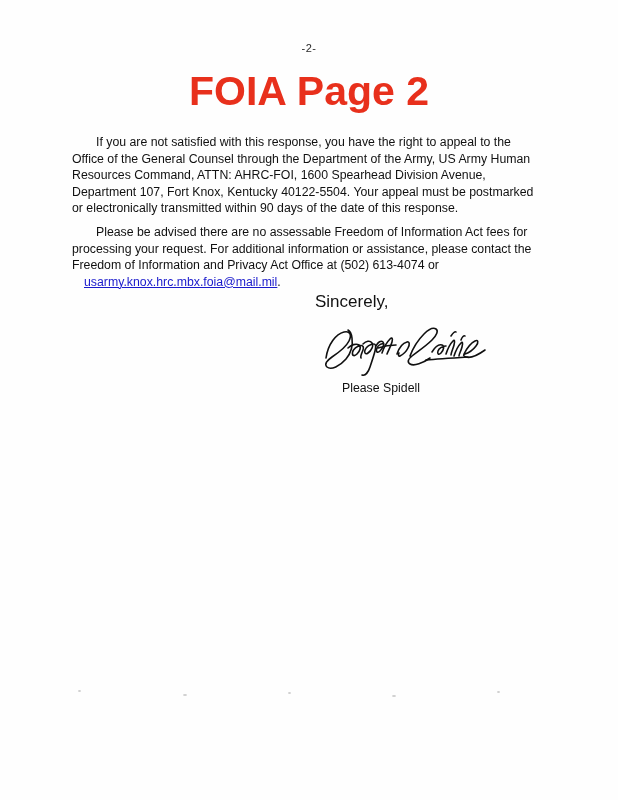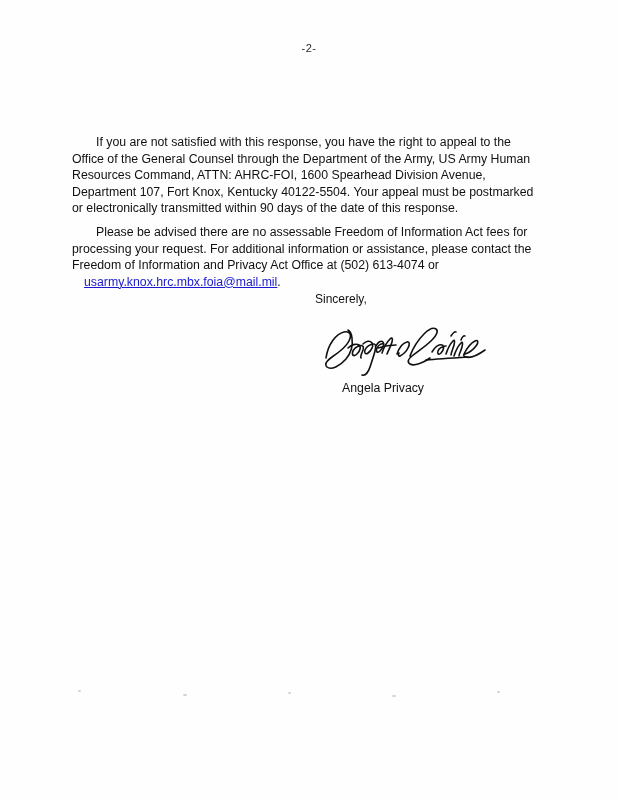--- a/index.html
+++ b/index.html
@@ -66,21 +66,21 @@
   .link {
     color: #1a1acc;
     text-decoration: underline;
     margin-left: 12px;
   }
 
   .sincerely {
     position: absolute;
     left: 315px;
     top: 292px;
-    font-size: 12px;
+    font-size: 17px;
     color: #111111;
   }
 
   .signature {
     position: absolute;
     left: 318px;
     top: 318px;
     width: 175px;
     height: 62px;
   }
@@ -100,20 +100,21 @@
     border-radius: 50%;
   }
 </style>
 </head>
 <body>
 
 <div class="page">
 
   <div class="page-number">-2-</div>
 
+  <div class="stamp-title">FOIA Page 2</div>
 
   <div class="body-text para1"><span class="indent"></span><span>If you are not satisfied with this response, you have the right to appeal to the Office of the General Counsel through the Department of the Army, US Army Human Resources Command, ATTN:  AHRC-FOI, 1600 Spearhead Division Avenue, Department 107, Fort Knox, Kentucky 40122-5504.  Your appeal must be postmarked or electronically transmitted within 90 days of the date of this response.</span></div>
 
   <div class="body-text para2"><span class="indent"></span><span>Please be advised there are no assessable Freedom of Information Act fees for processing your request.  For additional information or assistance, please contact the Freedom of Information and Privacy Act Office at (502) 613-4074 or </span><a class="link" href="#">usarmy.knox.hrc.mbx.foia@mail.mil</a><span>.</span></div>
 
   <div class="sincerely">Sincerely,</div>
 
   <div class="signature">
     <svg width="175" height="62" viewBox="0 0 175 62" xmlns="http://www.w3.org/2000/svg">
       <g fill="none" stroke="#101010" stroke-width="1.6" stroke-linecap="round" stroke-linejoin="round">
@@ -130,21 +131,21 @@
         <path d="M136 38 C138 32, 141 27, 143 25 C144.6 23.4, 145 25, 144 29 C143 33, 141 36, 141 38"></path>
         <path d="M143 22 C144 19, 146 17, 147 18"></path>
         <path d="M133 18 C135 15, 137 13, 138 14"></path>
         <path d="M146 36 C149 30, 153 25, 157 23 C160 21.5, 161 24, 158 28 C155 32, 150 35, 147 36 C145 36.7, 145 38, 148 39 C152 40.3, 160 37, 167 32"></path>
         <path d="M108 42 C120 41, 135 40, 150 39"></path>
       </g>
     </svg>
   </div>
 
   <div class="sig-name">
-    <div>Angela Privacy</div>
+    <div>Please Spidell</div>
   </div>
 
   <div class="speck" style="left:78px; top:690px; width:3px; height:2px;"></div>
   <div class="speck" style="left:183px; top:694px; width:4px; height:2px;"></div>
   <div class="speck" style="left:288px; top:692px; width:3px; height:2px;"></div>
   <div class="speck" style="left:392px; top:695px; width:4px; height:2px;"></div>
   <div class="speck" style="left:497px; top:691px; width:3px; height:2px;"></div>
 
 </div>
 

